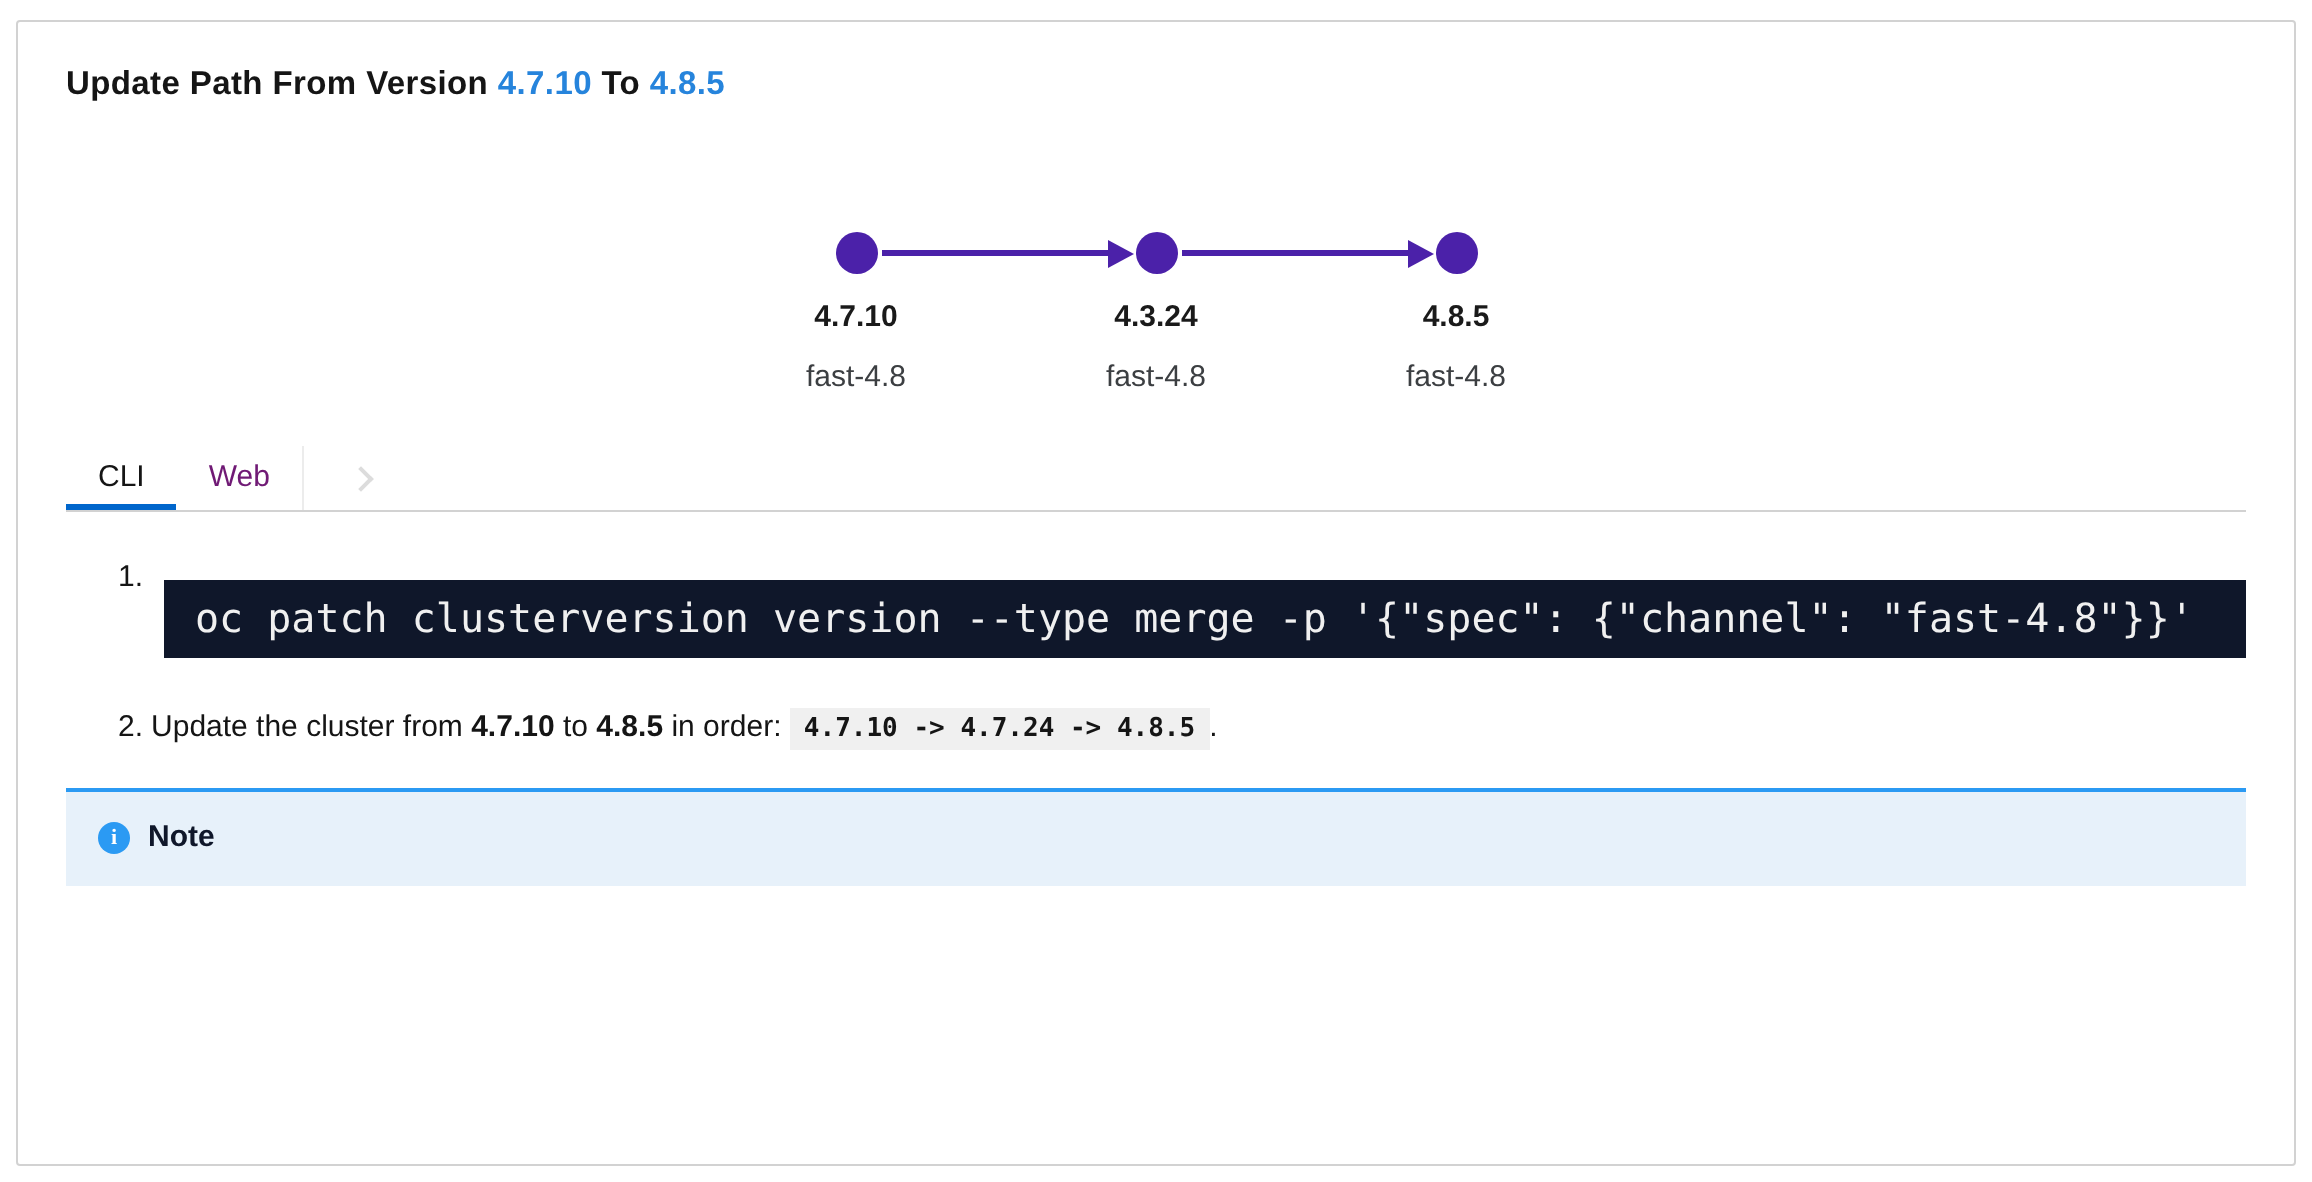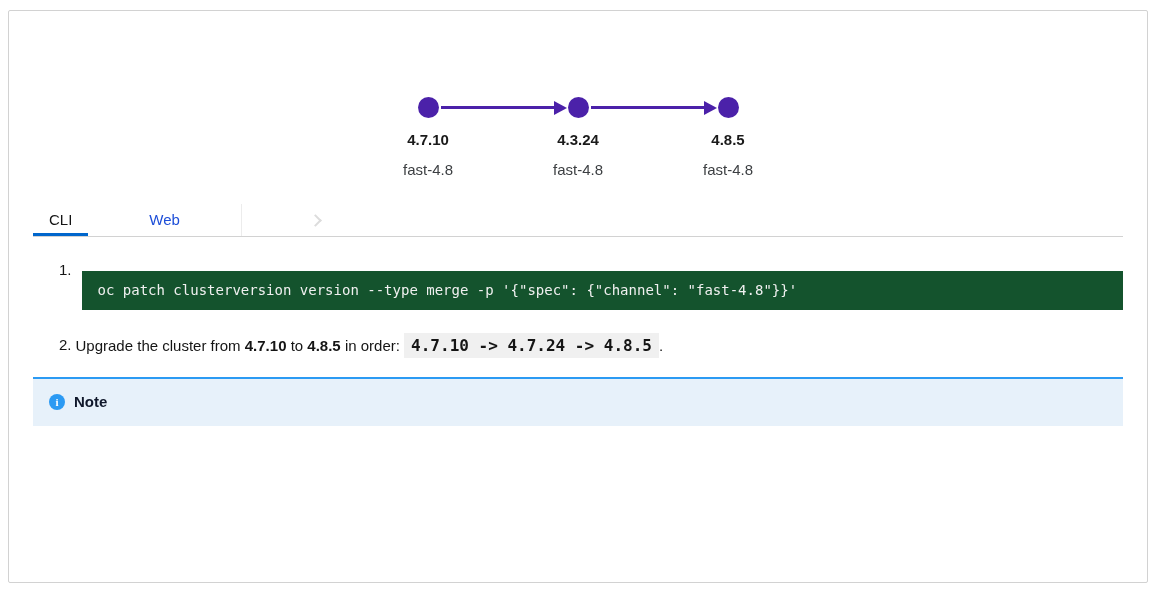--- a/index.html
+++ b/index.html
@@ -25,43 +25,43 @@
   .edge { position: absolute; top: 0; height: 21px; display: flex; align-items: center; }
   .edge-1 { left: 88px; width: 126px; }
   .edge-2 { left: 238px; width: 126px; }
   .edge-line { flex: 1; height: 3px; background: #4b21a9; }
   .edge-head { width: 0; height: 0; border-left: 13px solid #4b21a9; border-top: 7px solid transparent; border-bottom: 7px solid transparent; }
 
   
   .steps-heading { margin-top: 50px; font-size: 15.5px; font-weight: bold; letter-spacing: .2px; }
 
   
-  .tabs { margin-top: 21px; display: flex; align-items: stretch; border-bottom: 1px solid #d2d2d2; gap: 45px; }
-  .tab { background: none; border: none; border-bottom: 3px solid transparent; padding: 7px 16px 5px 16px; font-size: 15px; font-family: inherit; color: #1d4ed8; cursor: pointer; }
+  .tabs { margin-top: 21px; display: flex; align-items: stretch; border-bottom: 1px solid #d2d2d2; }
+  .tab { background: none; border: none; border-bottom: 3px solid transparent; padding: 7px 16px 5px 16px; font-size: 15px; font-family: inherit; color: #701a75; cursor: pointer; }
   .tab.active { color: #151515; border-bottom-color: #0066cc; }
   .tab-divider { width: 1px; background: #ececec; margin: 0; }
   .tab-scroll { background: none; border: none; width: 58px; display: flex; align-items: center; justify-content: center; cursor: default; }
   .chevron-right { display: inline-block; width: 9px; height: 9px; border-top: 2.5px solid #dcdcdc; border-right: 2.5px solid #dcdcdc; transform: rotate(45deg); }
 
   
   .steps { margin-top: 24px; margin-left: 26px; list-style: none; }
   .step { display: flex; font-size: 15px; }
   .step + .step { margin-top: 26px; }
   .step-num { margin-right: 4px; white-space: pre; }
   .step-body { flex: 1; }
   .step-text b { font-weight: bold; }
   .code-block {
-    margin: 10px 0 0 6px; background: #14532d; color: #f0f0f0;
+    margin: 10px 0 0 6px; background: #0f172a; color: #f0f0f0;
     font-family: "DejaVu Sans Mono", "Liberation Mono", monospace;
-    font-size: 14px; padding: 11px 16px; line-height: 17px;
+    font-size: 20px; padding: 11px 16px; line-height: 17px;
     white-space: pre; overflow: hidden;
   }
   .inline-code {
     font-family: "DejaVu Sans Mono", "Liberation Mono", monospace;
-    font-size: 16px; font-weight: bold; background: #f0f0f0;
+    font-size: 13px; font-weight: bold; background: #f0f0f0;
     padding: 3px 7px; white-space: pre;
   }
 
   
   .note {
     margin-top: 22px; background: #e7f1fa; border-top: 2px solid #2b9af3;
     padding: 14px 16px 16px 16px;
   }
   .note-head { display: flex; align-items: center; }
   .info-icon {
@@ -71,20 +71,21 @@
   }
   .note-title { margin-left: 9px; font-size: 15px; font-weight: bold; color: #0f172a; }
   .note-desc { margin: 9px 0 0 28px; font-size: 13px; color: #151515; }
   .note-desc b { font-weight: bold; }
 </style>
 </head>
 <body>
 
 <div class="card">
 
+  <h1 class="page-title"><span>Update Path From Version </span><span class="ver">4.7.10</span><span> To </span><span class="ver">4.8.5</span></h1>
 
   <div class="graph-wrap">
     <div class="edge edge-1">
       <span class="edge-line"></span>
       <span class="edge-head"></span>
     </div>
     <div class="edge edge-2">
       <span class="edge-line"></span>
       <span class="edge-head"></span>
     </div>
@@ -120,21 +121,21 @@
   <ol class="steps">
     <li class="step">
       <span class="step-num">1.</span>
       <div class="step-body">
         <div class="code-block">oc patch clusterversion version --type merge -p '{"spec": {"channel": "fast-4.8"}}'</div>
       </div>
     </li>
     <li class="step">
       <span class="step-num">2.</span>
       <div class="step-body">
-        <div class="step-text"><span>Upgrade the cluster from </span><b>4.7.10</b><span> to </span><b>4.8.5</b><span> in order: </span><span class="inline-code">4.7.10 -&gt; 4.7.24 -&gt; 4.8.5</span><span>.</span></div>
+        <div class="step-text"><span>Update the cluster from </span><b>4.7.10</b><span> to </span><b>4.8.5</b><span> in order: </span><span class="inline-code">4.7.10 -&gt; 4.7.24 -&gt; 4.8.5</span><span>.</span></div>
       </div>
     </li>
   </ol>
 
   <div class="note">
     <div class="note-head">
       <span class="info-icon">i</span>
       <span class="note-title">Note</span>
     </div>
   </div>

